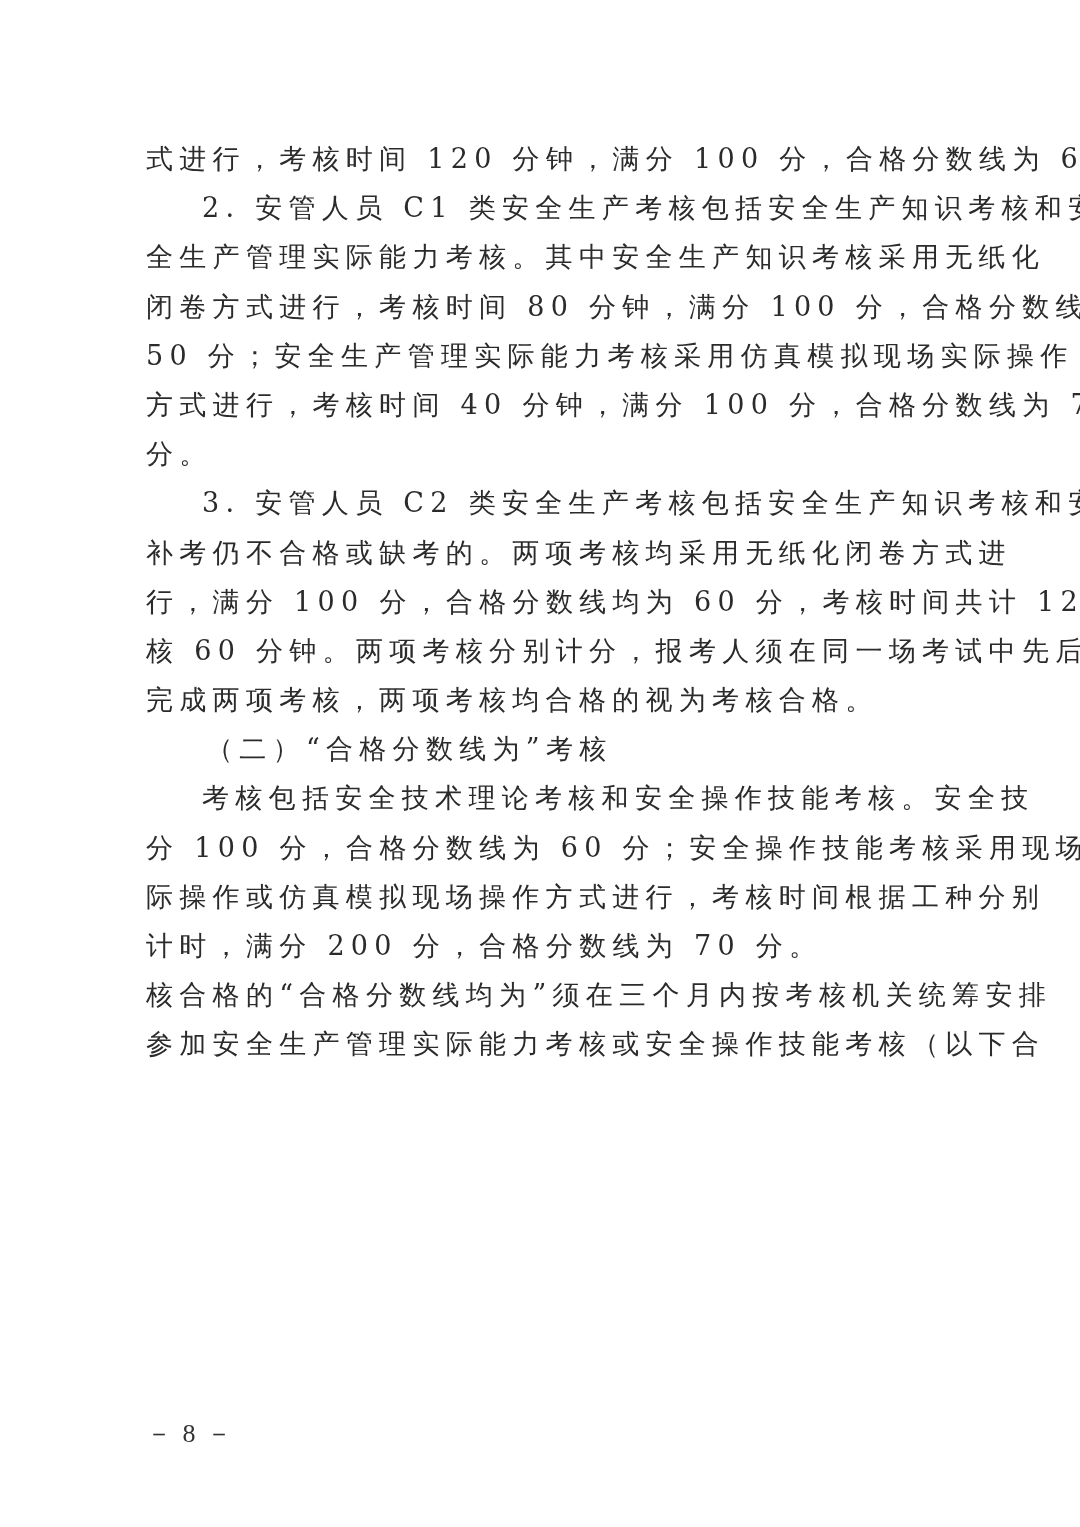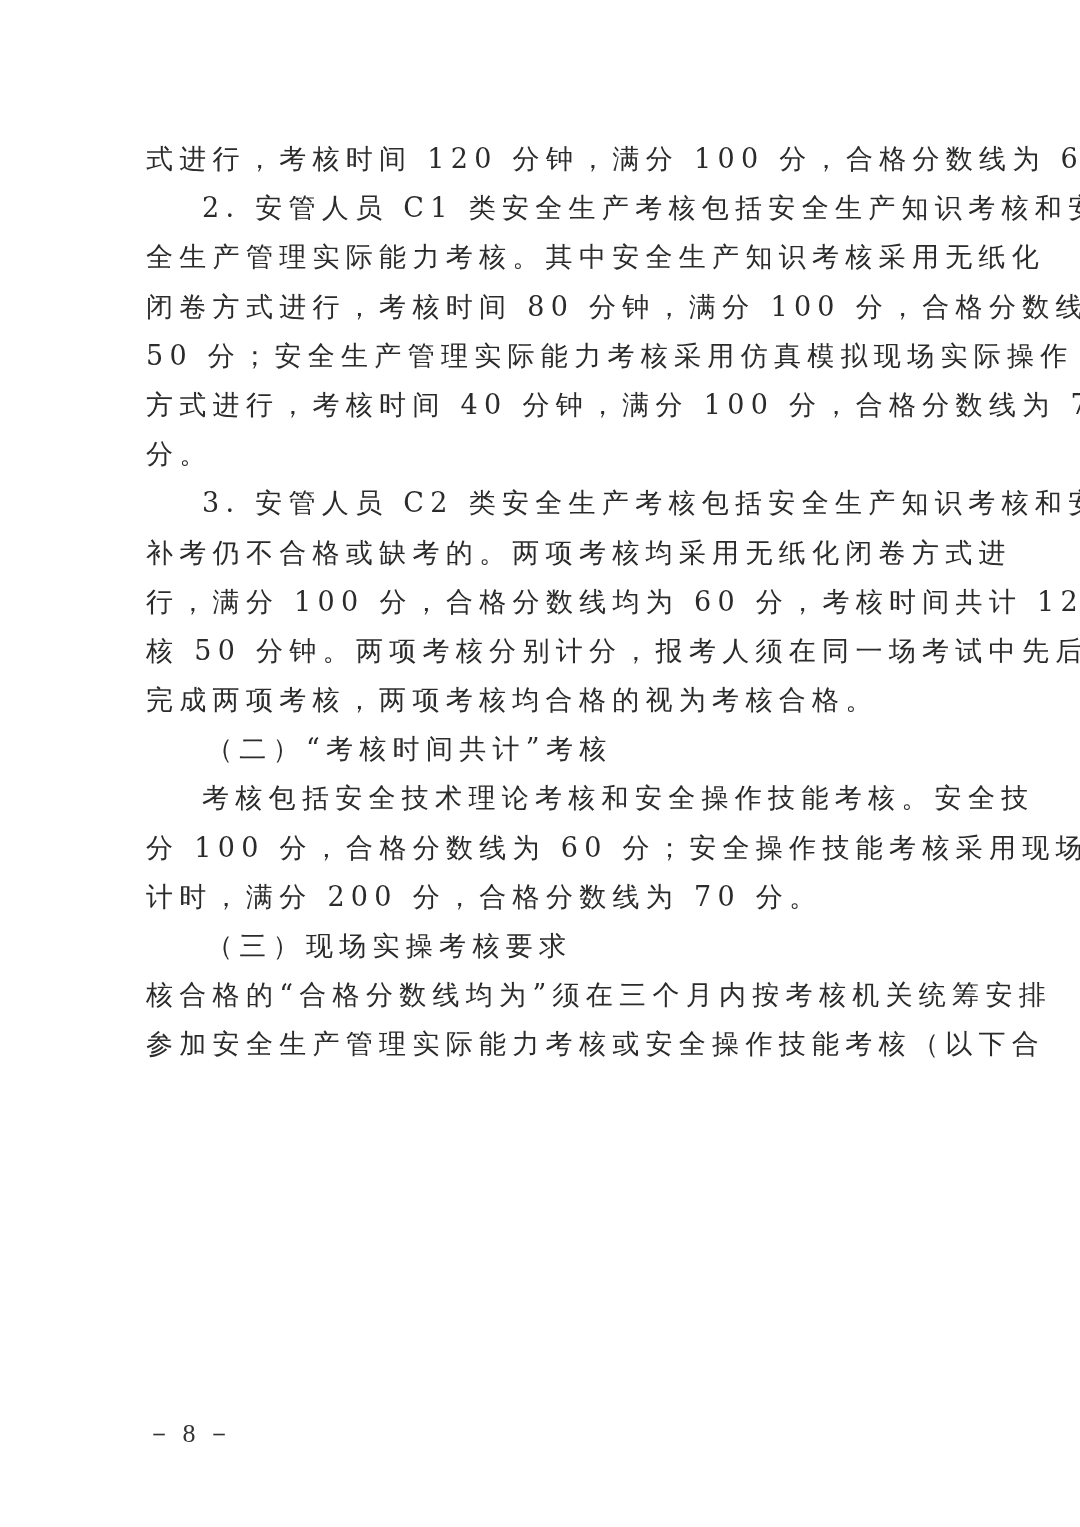--- a/index.html
+++ b/index.html
@@ -57,25 +57,25 @@
     <div class="line">式进行，考核时间 120 分钟，满分 100 分，合格分数线为 60 分。</div>
     <div class="line indent">2. 安管人员 C1 类安全生产考核包括安全生产知识考核和安</div>
     <div class="line">全生产管理实际能力考核。其中安全生产知识考核采用无纸化</div>
     <div class="line">闭卷方式进行，考核时间 80 分钟，满分 100 分，合格分数线为</div>
     <div class="line">50 分；安全生产管理实际能力考核采用仿真模拟现场实际操作</div>
     <div class="line">方式进行，考核时间 40 分钟，满分 100 分，合格分数线为 70</div>
     <div class="line">分。</div>
     <div class="line indent">3. 安管人员 C2 类安全生产考核包括安全生产知识考核和安</div>
     <div class="line">补考仍不合格或缺考的。两项考核均采用无纸化闭卷方式进</div>
     <div class="line">行，满分 100 分，合格分数线均为 60 分，考核时间共计 120 分</div>
-    <div class="line">核 50 分钟。两项考核分别计分，报考人须在同一场考试中先后</div>
+    <div class="line">核 60 分钟。两项考核分别计分，报考人须在同一场考试中先后</div>
     <div class="line">完成两项考核，两项考核均合格的视为考核合格。</div>
-    <div class="line heading">（二）“考核时间共计”考核</div>
+    <div class="line heading">（二）“合格分数线为”考核</div>
     <div class="line indent">考核包括安全技术理论考核和安全操作技能考核。安全技</div>
     <div class="line">分 100 分，合格分数线为 60 分；安全操作技能考核采用现场实</div>
+    <div class="line">际操作或仿真模拟现场操作方式进行，考核时间根据工种分别</div>
     <div class="line">计时，满分 200 分，合格分数线为 70 分。</div>
-    <div class="line heading">（三）现场实操考核要求</div>
     <div class="line">核合格的“合格分数线均为”须在三个月内按考核机关统筹安排</div>
     <div class="line">参加安全生产管理实际能力考核或安全操作技能考核（以下合</div>
   </div>
 
   <div class="page-number">－ 8 －</div>
 </div>
 
 </body></html>

